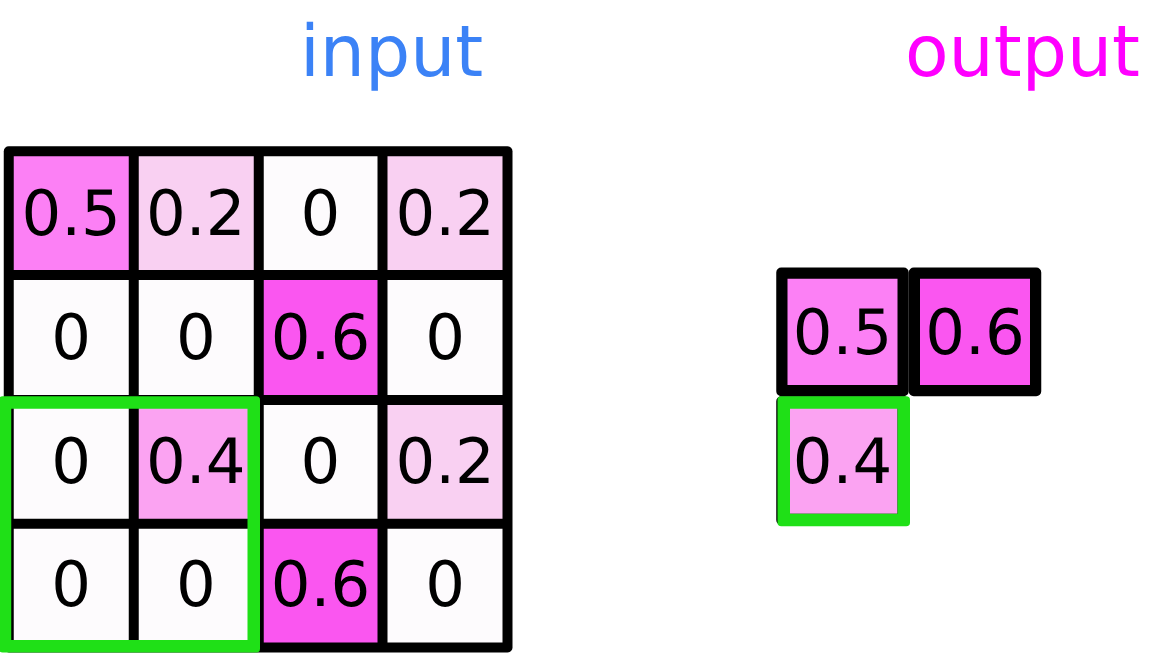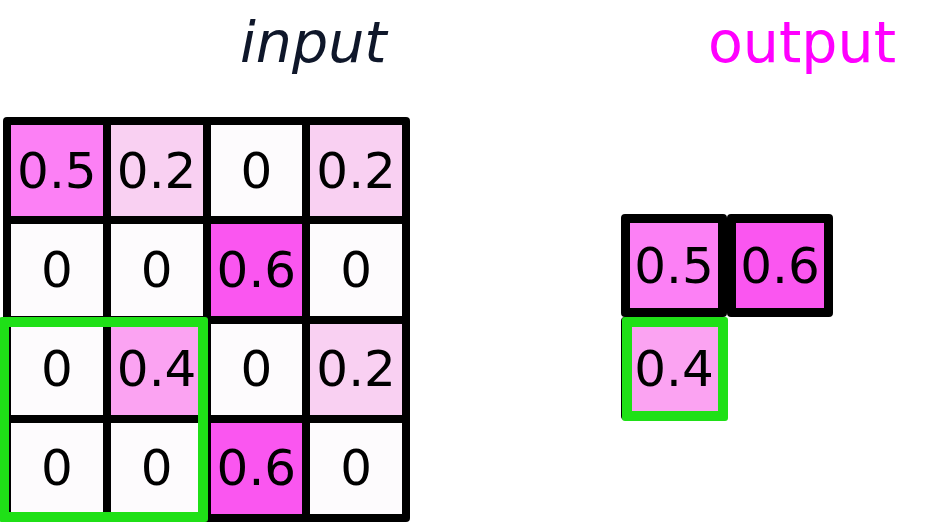--- a/index.html
+++ b/index.html
@@ -97,23 +97,23 @@
     box-sizing: border-box;
     pointer-events: none;
     border-radius: 3px;
   }
   #input-green-box  { left: -1px; top: 317px; width: 209px; height: 205px; }
   #output-green-box { left: 622px; top: 317px; width: 106px; height: 104px; }
 </style>
 </head>
 <body>
 
-<div class="panel-label" id="label-input" style="color: #0f172a; font-style: italic;">input</div>
+<div class="panel-label" id="label-input" style="color: #3b82f6;">input</div>
 
-<div class="panel-label" id="label-output" style="color: rgb(255, 0, 255);">output</div>
+<div class="panel-label" id="label-output" style="color: rgb(255, 0, 255); margin-left: 16px;">output</div>
 
 <div id="input-grid">
   <div class="cell" style="background: rgb(252, 128, 245);">0.5</div>
   <div class="cell" style="background: rgb(249, 208, 242);">0.2</div>
   <div class="cell" style="background: rgb(253, 251, 253);">0</div>
   <div class="cell" style="background: rgb(249, 208, 242);">0.2</div>
 
   <div class="cell" style="background: rgb(253, 251, 253);">0</div>
   <div class="cell" style="background: rgb(253, 251, 253);">0</div>
   <div class="cell" style="background: rgb(250, 86, 240);">0.6</div>

